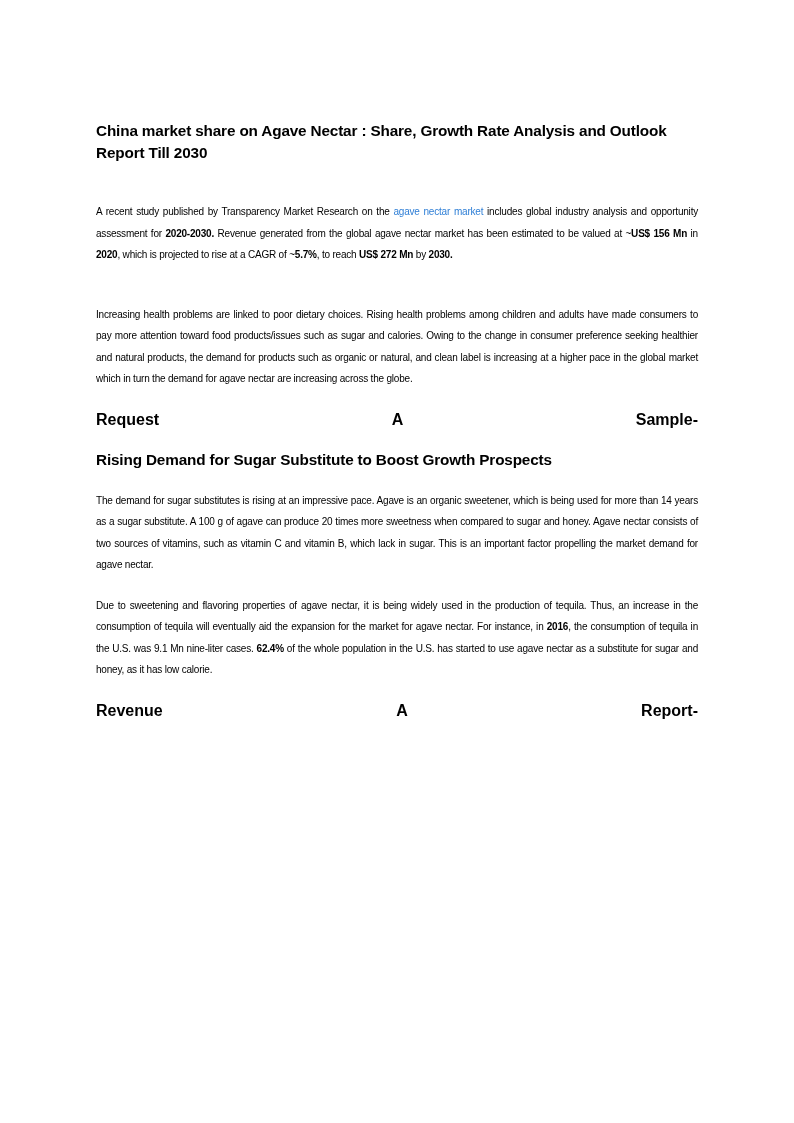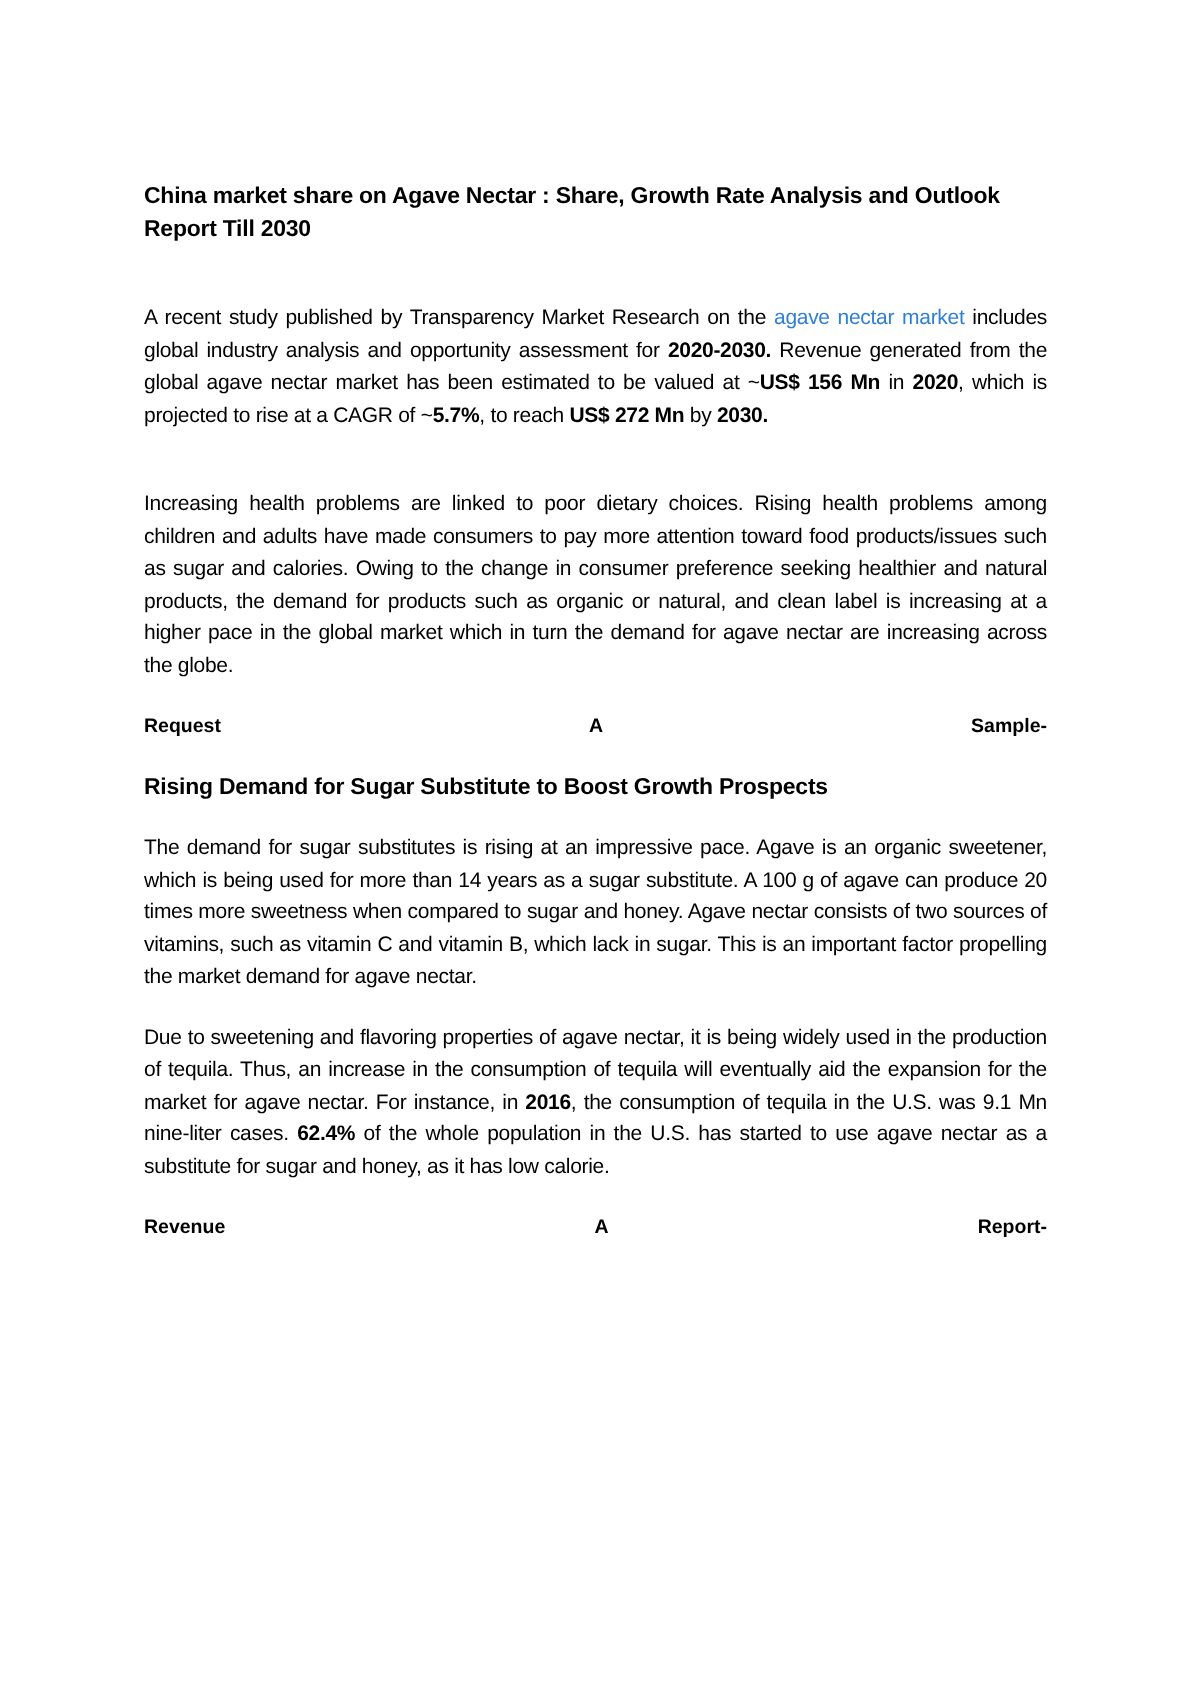--- a/index.html
+++ b/index.html
@@ -1,24 +1,24 @@
 <!DOCTYPE html>
 <html><head>
 <meta charset="utf-8">
 <style>
   html, body { margin: 0; padding: 0; background: #ffffff; }
   body { width: 794px; height: 1123px; position: relative; overflow: hidden;
          font-family: "Liberation Sans", "DejaVu Sans", sans-serif; color: #000; }
   .page { position: absolute; left: 96px; top: 96px; width: 602px; margin-top: 24px; }
   .h { font-weight: bold; font-size: 15.3px; line-height: 21.5px; margin: 0; letter-spacing: -0.15px; }
-  .p { font-size: 14px; line-height: 21.5px; margin: 0; text-align: justify; letter-spacing: -0.2px; }
+  .p { font-size: 10px; line-height: 21.5px; margin: 0; text-align: justify; letter-spacing: -0.2px; }
   .gap { height: 19px; }
   .link-inline { color: #2f7fd6; text-decoration: none; }
   .url { color: #1a1aff; text-decoration: underline; }
-  .cta { display: flex; justify-content: space-between; font-weight: bold; font-size: 13px; line-height: 21.5px; }
+  .cta { display: flex; justify-content: space-between; font-weight: bold; font-size: 16px; line-height: 21.5px; }
   b { font-weight: bold; }
 </style>
 </head>
 <body>
 
 <div class="page">
 
   <p class="h">China market share on Agave Nectar : Share, Growth Rate Analysis and Outlook Report Till 2030</p>
   <div class="gap"></div>
 

